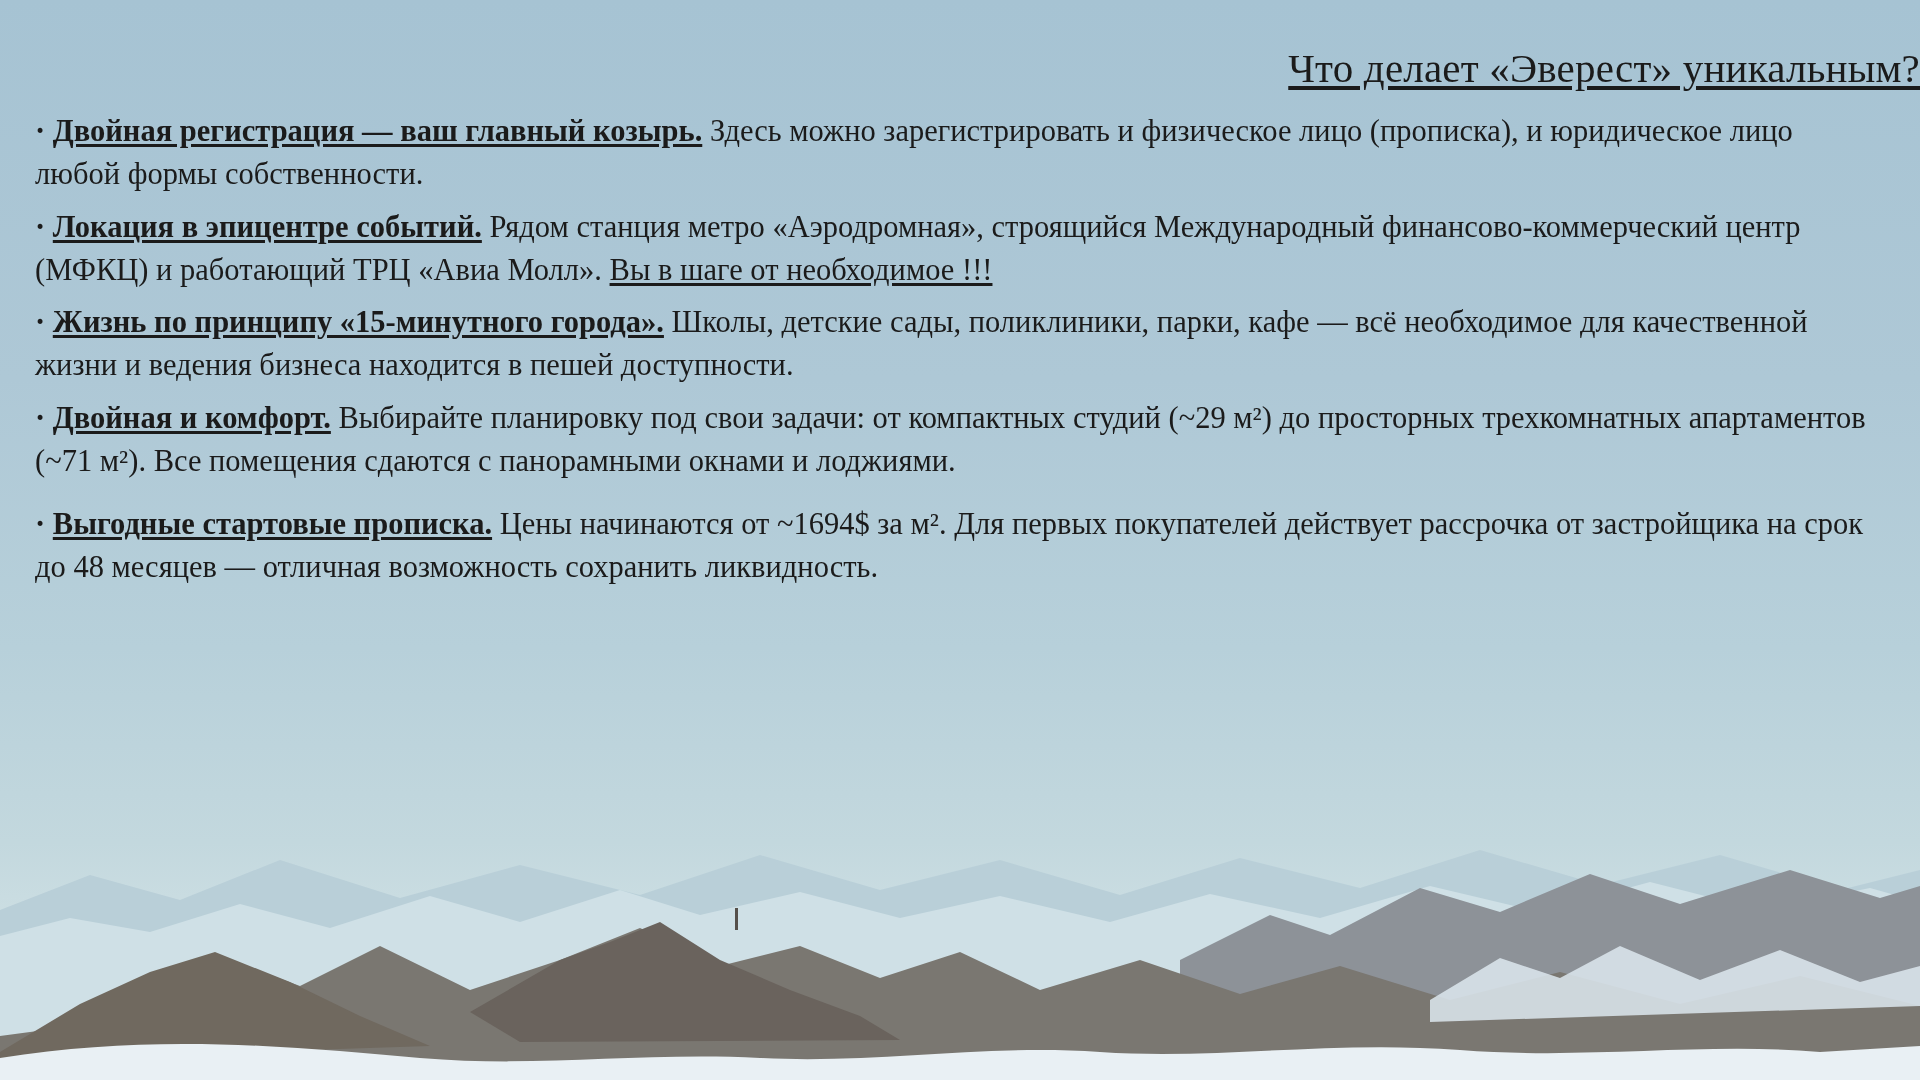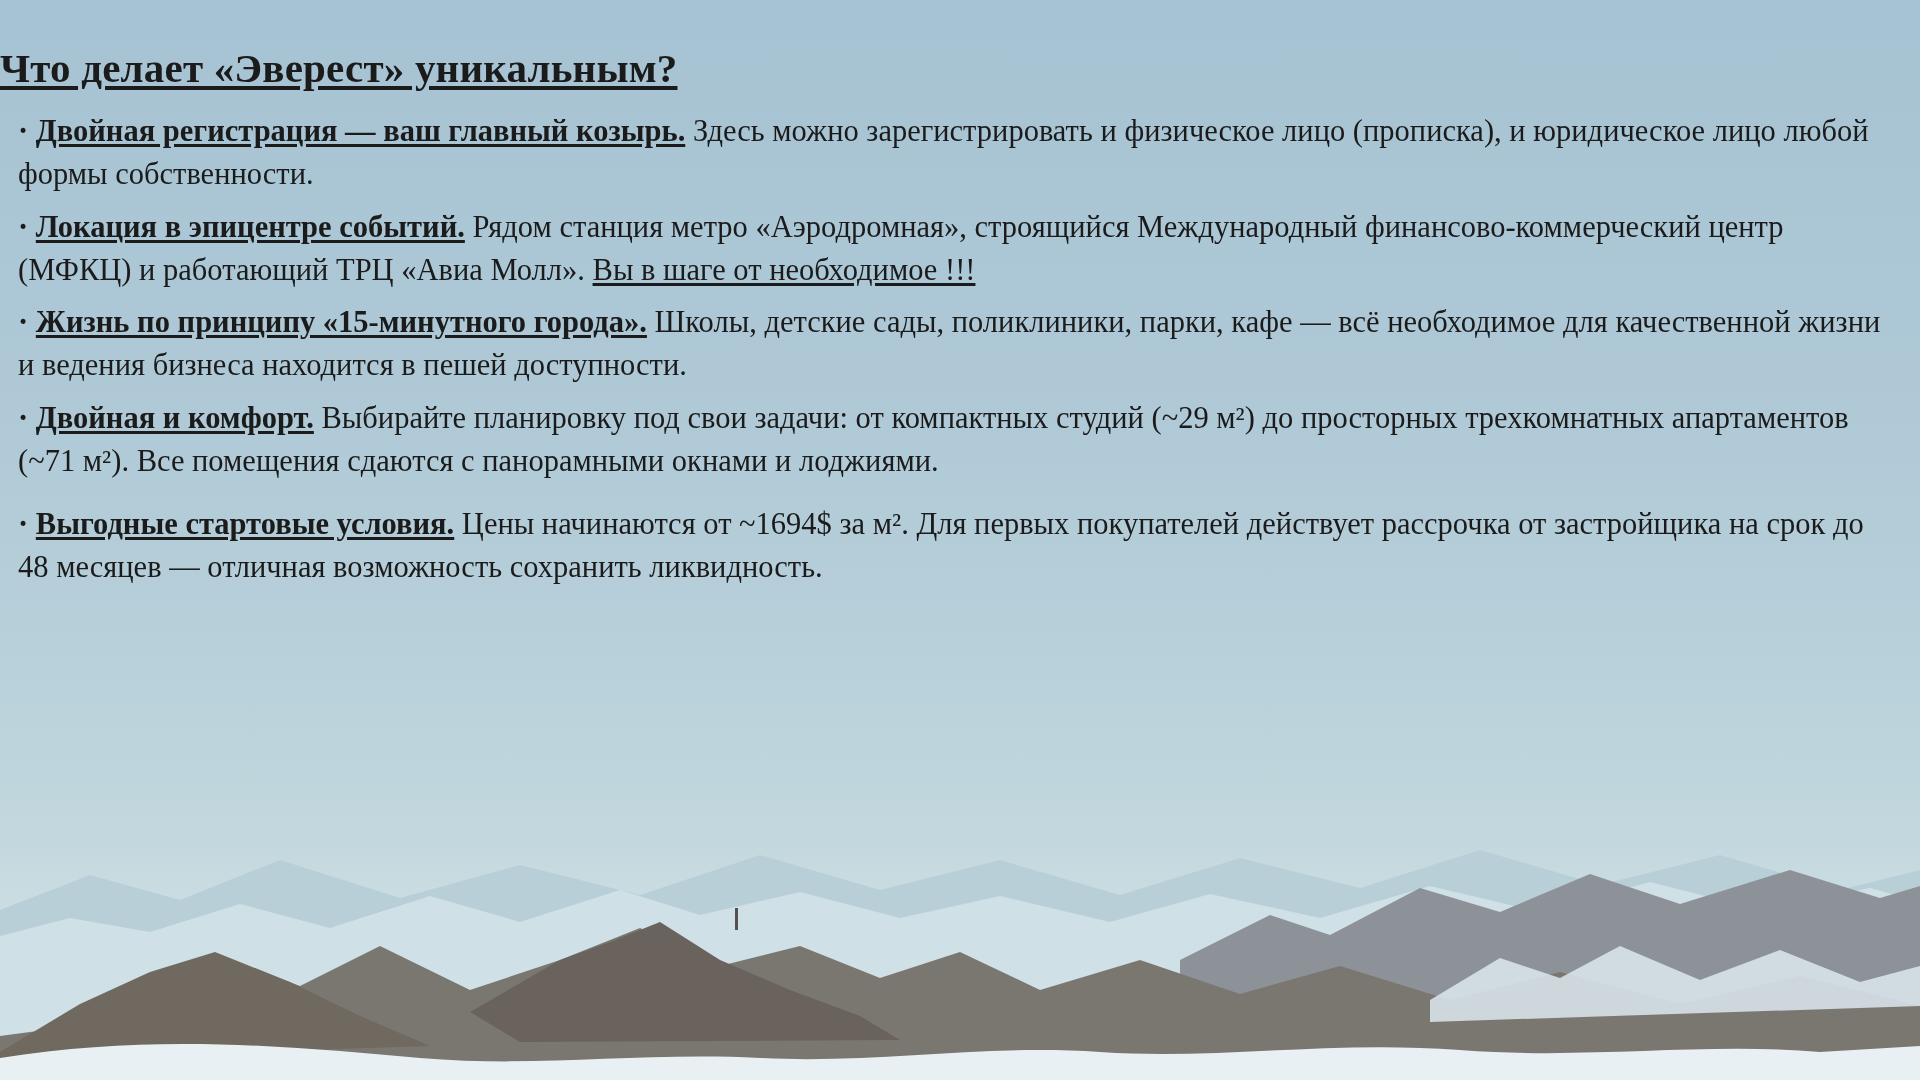--- a/index.html
+++ b/index.html
@@ -46,32 +46,32 @@
   .content {
     position: absolute;
     left: 0;
     top: 0;
     width: 1920px;
     padding: 0;
     z-index: 5;
   }
 
   .title {
-    text-align: left;
+    text-align: right;
     font-size: 41px;
-    font-weight: bold;
+    font-weight: normal;
     color: #1b1b1b;
     text-decoration: underline;
     text-underline-offset: 4px;
     margin: 44px 0 18px 0;
     letter-spacing: 0.2px;
   }
 
   .bullets {
-    margin: 0;
+    margin: 17px;
     padding: 0 28px 0 18px;
     list-style: none;
   }
 
   .bullet {
     font-size: 30.5px;
     line-height: 1.405;
     color: #1b1b1b;
     margin: 0 0 12px 0;
     text-indent: 0;
@@ -147,18 +147,18 @@
         <span class="lead">Жизнь по принципу «15-минутного города».</span><span> Школы, детские сады, поликлиники, парки, кафе — всё необходимое для качественной жизни и ведения бизнеса находится в пешей доступности.</span>
       </p>
 
       <p class="bullet b-gap">
         <span class="dot">·</span>
         <span class="lead">Двойная и комфорт.</span><span> Выбирайте планировку под свои задачи: от компактных студий (~29 м²) до просторных трехкомнатных апартаментов (~71 м²). Все помещения сдаются с панорамными окнами и лоджиями.</span>
       </p>
 
       <p class="bullet">
         <span class="dot">·</span>
-        <span class="lead">Выгодные стартовые условия.</span><span> Цены начинаются от ~1694$ за м². Для первых покупателей действует рассрочка от застройщика на срок до 48 месяцев — отличная возможность сохранить ликвидность.</span>
+        <span class="lead">Выгодные стартовые прописка.</span><span> Цены начинаются от ~1694$ за м². Для первых покупателей действует рассрочка от застройщика на срок до 48 месяцев — отличная возможность сохранить ликвидность.</span>
       </p>
 
     </div>
   </div>
 </div>
 
 </body></html>

